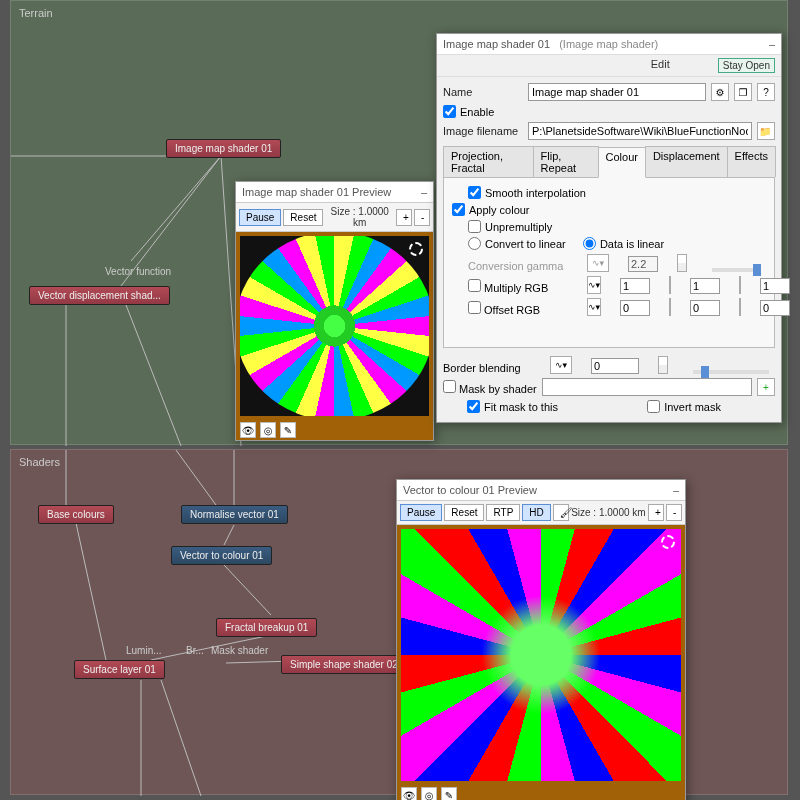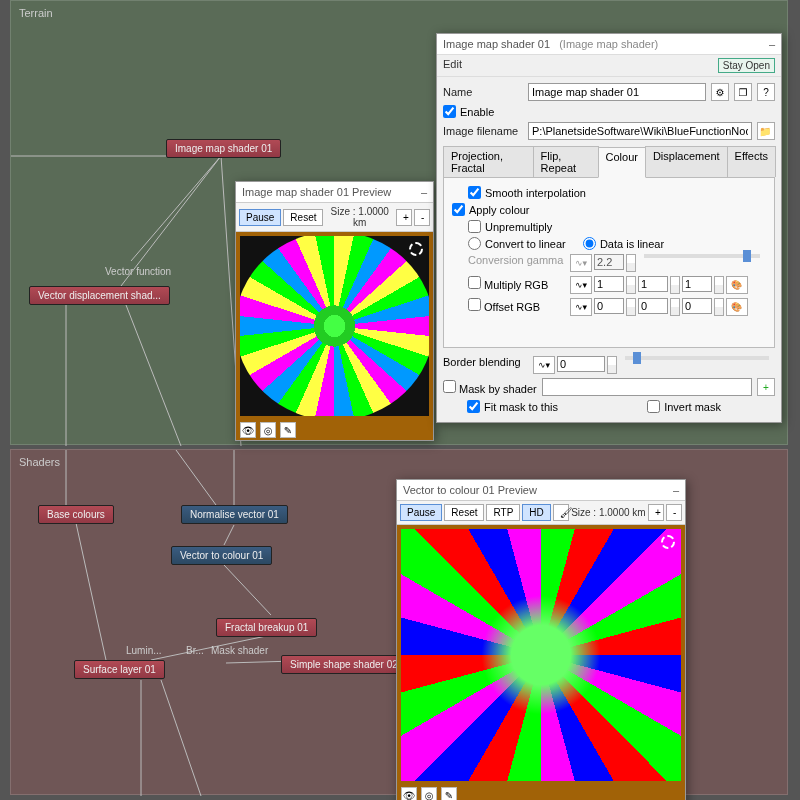--- a/index.html
+++ b/index.html
@@ -28,33 +28,33 @@
 .preview-toolbar .btn.active { background: #d0e4ff; border-color: #5a8fd6; }
 .preview-toolbar .sizelabel { flex: 1; text-align: center; color: #333; }
 .preview-toolbar .sq { width: 16px; text-align:center; }
 .preview-img { background: #111; margin: 4px; position: relative; overflow: hidden; }
 .preview-footer { padding: 2px 4px; display:flex; gap:4px; }
 .preview-footer .ico { width: 16px; height: 16px; border: 1px solid #bbb; background: #fff; display: inline-flex; align-items:center; justify-content:center; font-size:10px; }
 
 
 .props { position: absolute; left: 436px; top: 33px; width: 346px; height: 390px; background: #f0f0f0; border: 1px solid #999; box-shadow: 2px 2px 10px rgba(0,0,0,0.4); }
 .props-title { background: #fff; padding: 4px 6px; font-size: 11px; color: #555; border-bottom: 1px solid #ddd; display:flex; justify-content:space-between; align-items:center; }
-.props-menu { padding: 3px 6px; font-size: 11px; color: #333; border-bottom: 1px solid #ddd; display:flex; justify-content:space-between;gap:48px; }
+.props-menu { padding: 3px 6px; font-size: 11px; color: #333; border-bottom: 1px solid #ddd; display:flex; justify-content:flex-end;gap:48px; }
 .props-body { padding: 6px; }
 .props-row { display: flex; align-items: center; gap: 5px; margin-bottom: 4px; font-size: 11px; }
 .props-row label { min-width: 80px; color: #222; }
 .props-row input[type=text] { flex: 1; border: 1px solid #999; padding: 2px 3px; font-size: 11px; }
 .small-btn { width: 18px; height: 18px; border: 1px solid #aaa; background: #fff; font-size: 10px; display:inline-flex; align-items:center; justify-content:center; }
 .tabs { display: flex; border-bottom: 1px solid #bbb; margin: 6px 0 0 0; font-size: 11px; }
 .tab { padding: 3px 7px; border: 1px solid #bbb; border-bottom: none; background: #e5e5e5; margin-right: -1px; cursor: pointer; }
 .tab.active { background: #f8f8f8; border-bottom: 1px solid #f8f8f8; position: relative; top: 1px; }
 .tab-pane { border: 1px solid #bbb; border-top: none; padding: 8px; background: #f8f8f8; height: 170px; }
 .check-row { display: flex; align-items: center; gap: 4px; margin-bottom: 4px; font-size: 11px; }
 .indent { margin-left: 16px; }
-.num-group { display: flex; align-items:flex-start; gap:2px; }
+.num-group { display: flex; align-items:flex-end; gap:19px; }
 .num-group .lbl { min-width: 100px; }
 .num-group .wbtn { width: 22px; height:18px; border:1px solid #aaa; background:#fff; font-size:9px; display:inline-flex;align-items:center;justify-content:center; }
 .num-group input[type=text] { width: 30px; border: 1px solid #999; padding: 1px 2px; font-size: 11px; text-align:left; }
 .spinner { width: 10px; height: 18px; border:1px solid #aaa; background:linear-gradient(#fff 50%, #eee 50%); }
 .slider { flex: 1; height: 4px; background: #ddd; position: relative; margin: 0 6px; }
 .slider .thumb { position: absolute; width: 8px; height: 12px; background: #5a8fd6; top: -4px; left: 8px; }
 .disabled { color:#999; }
 .stay-open { border:1px solid #4a8; padding:1px 4px; background:#e8f5ee; font-size:10px; }
 
 

